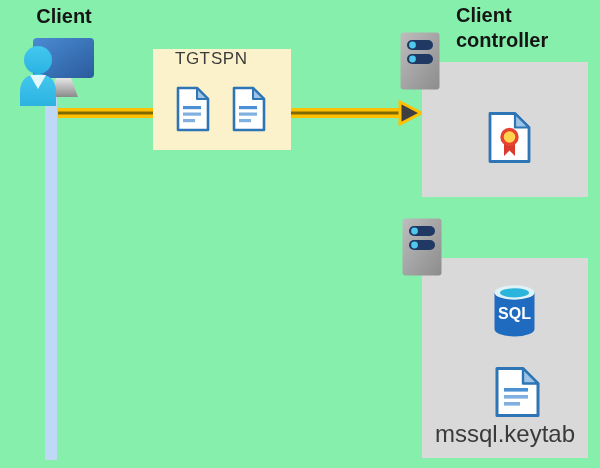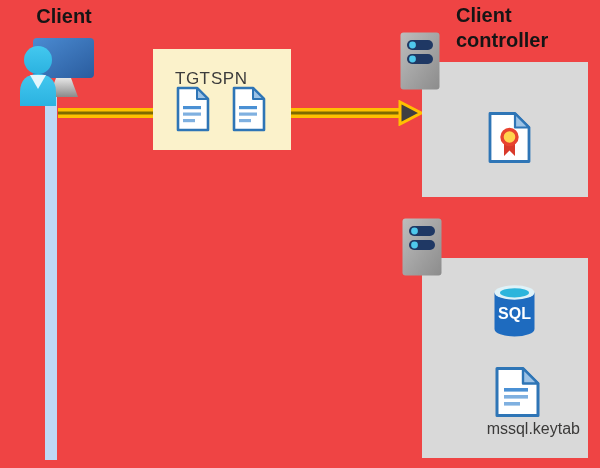--- a/index.html
+++ b/index.html
@@ -1,42 +1,42 @@
 <!DOCTYPE html>
 <html><head>
 <meta charset="utf-8">
 <style>
   html,body{margin:0;padding:0;background:#fff;}
   #stage{
-    position:relative;width:600px;height:468px;background:#ef4444;
+    position:relative;width:600px;height:468px;background:#86efac;
     font-family:"Liberation Sans","DejaVu Sans",sans-serif;overflow:hidden;
   }
   .abs{position:absolute;}
   .title{font-weight:bold;font-size:20px;color:#151515;line-height:25px;}
   #client-label{left:24px;top:4px;width:80px;text-align:center;}
   #client-line{left:45px;top:90px;width:12px;height:370px;background:#BFD8F5;z-index:1;}
   #client-icon{left:18px;top:36px;z-index:3;}
   #auth-arrow{left:58px;top:100px;z-index:2;}
   #ticket-box{left:153px;top:49px;width:138px;height:101px;background:#FBF2CB;z-index:4;}
-  .ticket-label{position:absolute;top:20px;font-size:17px;color:#3C3C3C;letter-spacing:0.5px;}
+  .ticket-label{position:absolute;top:0;font-size:17px;color:#3C3C3C;letter-spacing:0.5px;}
   #tgt-label{left:22px;}
   #spn-label{left:58px;}
   #tgt-doc{position:absolute;left:23px;top:37px;}
   #spn-doc{position:absolute;left:79px;top:37px;}
   #dc-box{left:422px;top:62px;width:166px;height:135px;background:#D9D9D9;z-index:2;}
   #dc-server{left:400px;top:32px;z-index:3;}
   #dc-label{left:456px;top:3px;width:114px;}
   #cert-icon{left:487px;top:111px;z-index:3;}
   #linux-box{left:422px;top:258px;width:166px;height:200px;background:#D9D9D9;z-index:2;}
   #linux-server-icon{left:402px;top:218px;z-index:3;}
   #linux-label{left:456px;top:226px;width:140px;white-space:nowrap;}
   #sql-icon{left:491px;top:283px;z-index:3;}
   #keytab-doc{left:494px;top:366px;z-index:3;}
-  #keytab-label{left:430px;top:420px;width:150px;text-align:right;
-    font-size:16px;color:#3B3A39;z-index:3;}
+  #keytab-label{left:430px;top:420px;width:150px;text-align:center;
+    font-size:24px;color:#3B3A39;z-index:3;}
 </style>
 </head>
 <body>
 
 <div id="stage">
 
   <div class="abs title" id="client-label">Client</div>
 
   <div class="abs" id="client-line"></div>
 

